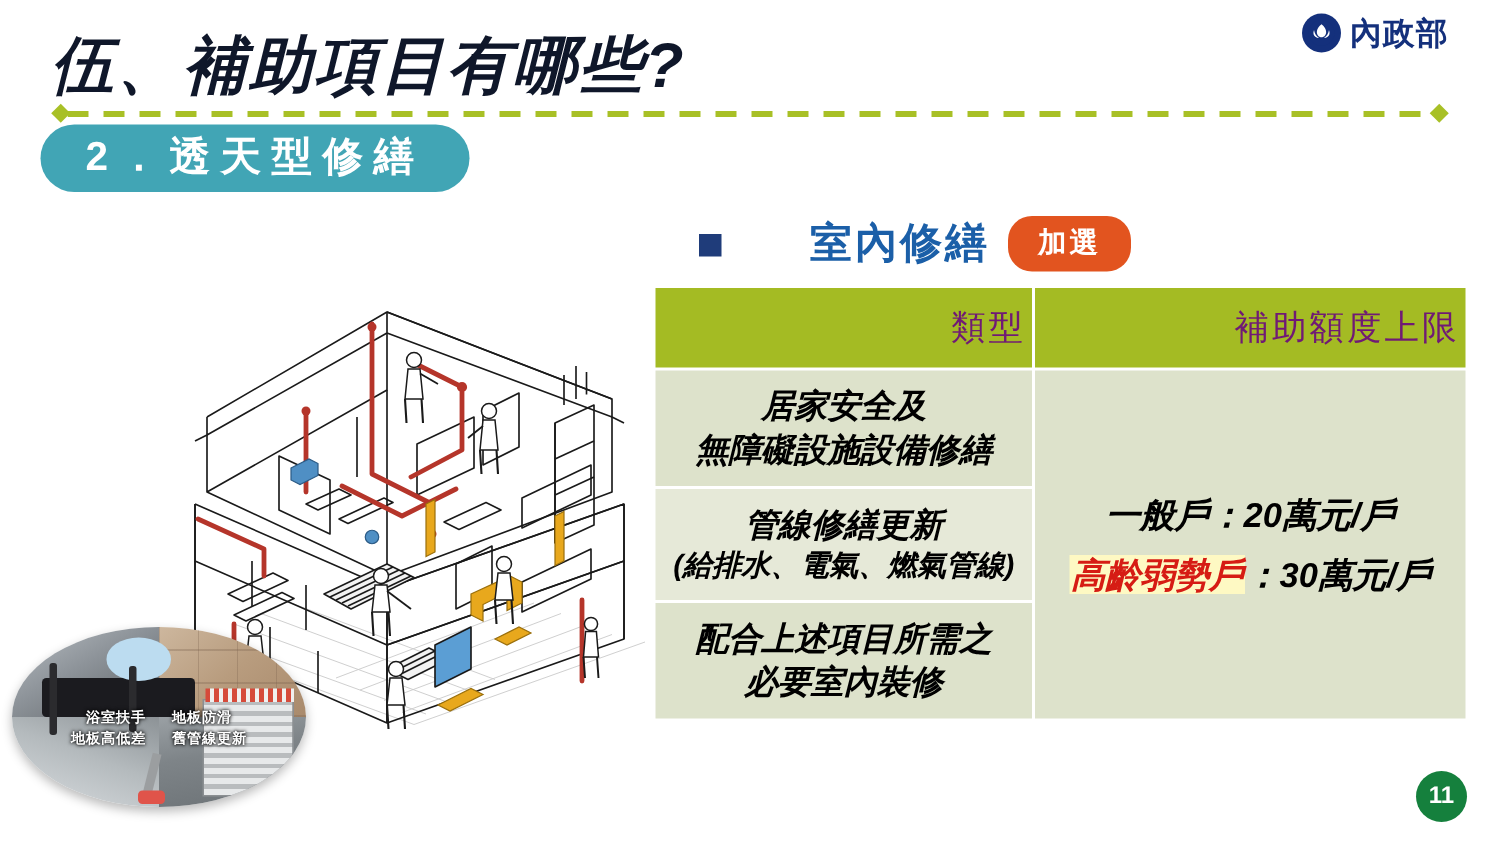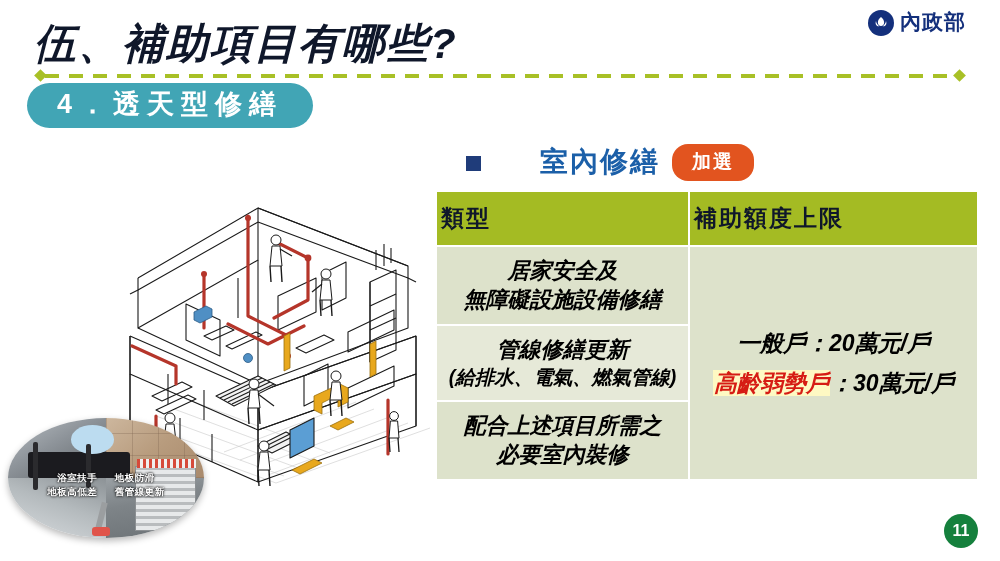--- a/index.html
+++ b/index.html
@@ -6,21 +6,21 @@
   html,body{margin:0;padding:0;}
   body{
     width:1000px;height:561px;
     background:#ffffff;
     font-family:"Liberation Sans","DejaVu Sans",sans-serif;
     overflow:hidden;position:relative;
   }
   .slide{position:absolute;inset:0;}
 
   
-  .logo{position:absolute;left:868px;top:8px;display:flex;align-items:flex-end;gap:6px;}
+  .logo{position:absolute;left:868px;top:8px;display:flex;align-items:center;gap:6px;}
   .logo-mark{width:26px;height:26px;border-radius:50%;background:#14307c;
              display:flex;align-items:center;justify-content:center;flex:0 0 auto;}
   .logo-mark svg{display:block;}
   .logo-text{font-size:21px;font-weight:bold;color:#14307c;letter-spacing:1px;
              font-family:"DejaVu Serif","Liberation Serif",serif;}
 
   
   .title{
     position:absolute;left:34px;top:16px;
     font-size:42px;font-weight:bold;font-style:italic;
@@ -50,22 +50,22 @@
   
   .sec-head{position:absolute;left:466px;top:143px;display:flex;align-items:center;gap:12px;}
   .sec-bullet{width:15px;height:15px;background:#1f3c7a;flex:0 0 auto;margin-top:3px;}
   .sec-title{font-size:28px;font-weight:bold;color:#1b5fa8;letter-spacing:2px;white-space:nowrap;margin-left:47px;}
   .sec-badge{background:#e2541f;color:#fff;font-size:19px;font-weight:bold;
              padding:5px 20px 6px;border-radius:16px;letter-spacing:2px;white-space:nowrap;}
 
   
   .tbl{position:absolute;left:435px;top:190px;width:542px;border-collapse:separate;
        border-spacing:2px;table-layout:fixed;}
-  .tbl th{background:#a4bb23;color:#0f172a;font-size:23px;font-weight:bold;
-          letter-spacing:2px;padding:11px 4px;text-align:left;border:0;}
+  .tbl th{background:#a4bb23;color:#701a75;font-size:23px;font-weight:normal;
+          letter-spacing:2px;padding:11px 4px;text-align:right;border:0;}
   .tbl td{background:#dde2cb;color:#000000;font-size:22px;font-weight:bold;
           text-align:center;padding:10px 6px;line-height:1.30;border:0;font-style:italic;}
   .tbl td.alt{background:#e6e9d8;}
   .tbl td.amount{font-size:23px;line-height:1.75;vertical-align:middle;}
   .col-a{width:251px;}
   .col-b{width:287px;}
   .sm{font-size:19.5px;}
   .hl{background:#fef9c3;color:#d61c14;padding:0 1px;}
 
   
@@ -130,21 +130,21 @@
   </div>
 
   <div class="title">伍、補助項目有哪些?</div>
 
   <div class="rule">
     <span class="dia l"></span>
     <span class="line"></span>
     <span class="dia r"></span>
   </div>
 
-  <div class="pill">4．透天型修繕</div>
+  <div class="pill">2．透天型修繕</div>
 
   <div class="illus">
     <svg viewBox="0 0 340 310" aria-hidden="true">
       <g fill="none" stroke="#1a1a1a" stroke-width="1.1" stroke-linejoin="round">
 
         <g stroke="#c9c9c9" stroke-width=".6">
           <path d="M18 250 L168 305 L322 250"></path>
           <path d="M30 245 L176 298"></path>
             <path d="M48 238 L190 290"></path>
           <path d="M66 231 L206 283"></path>

